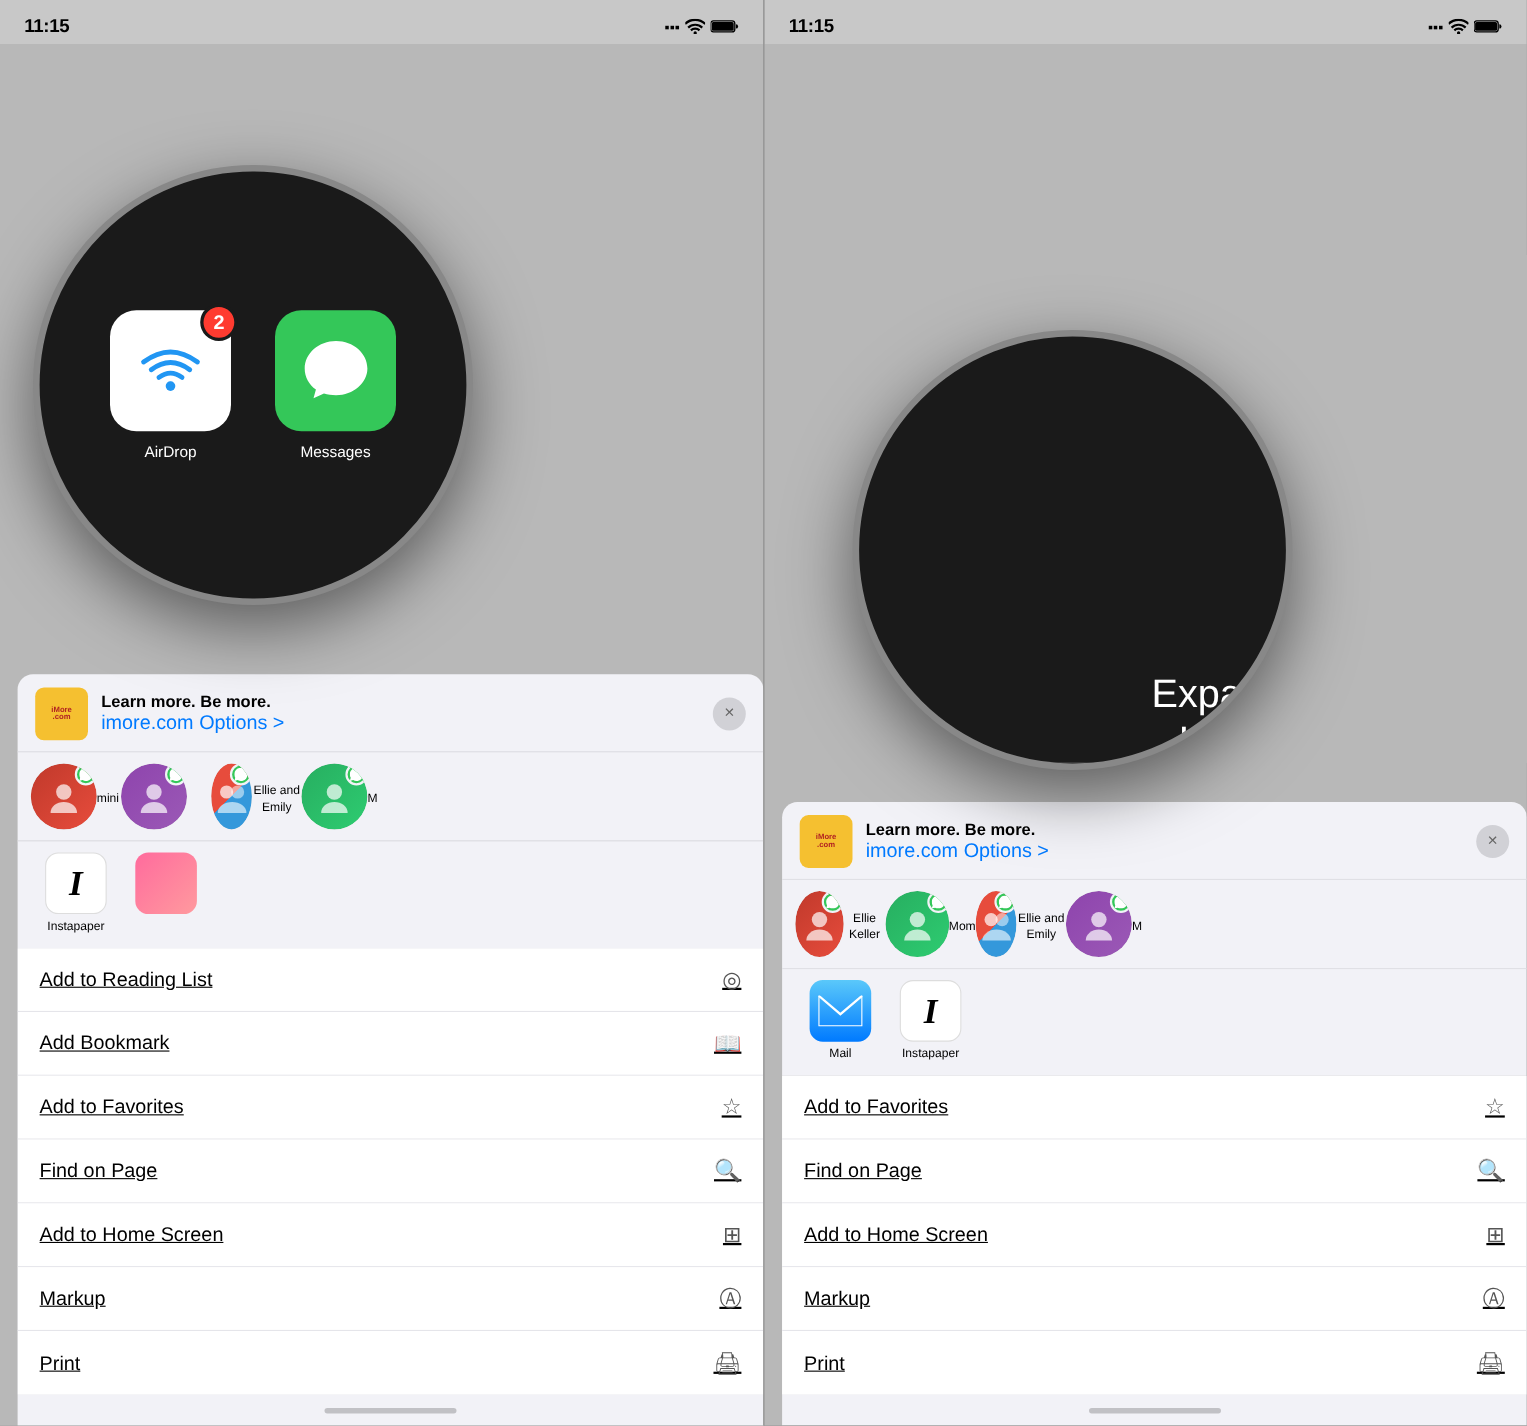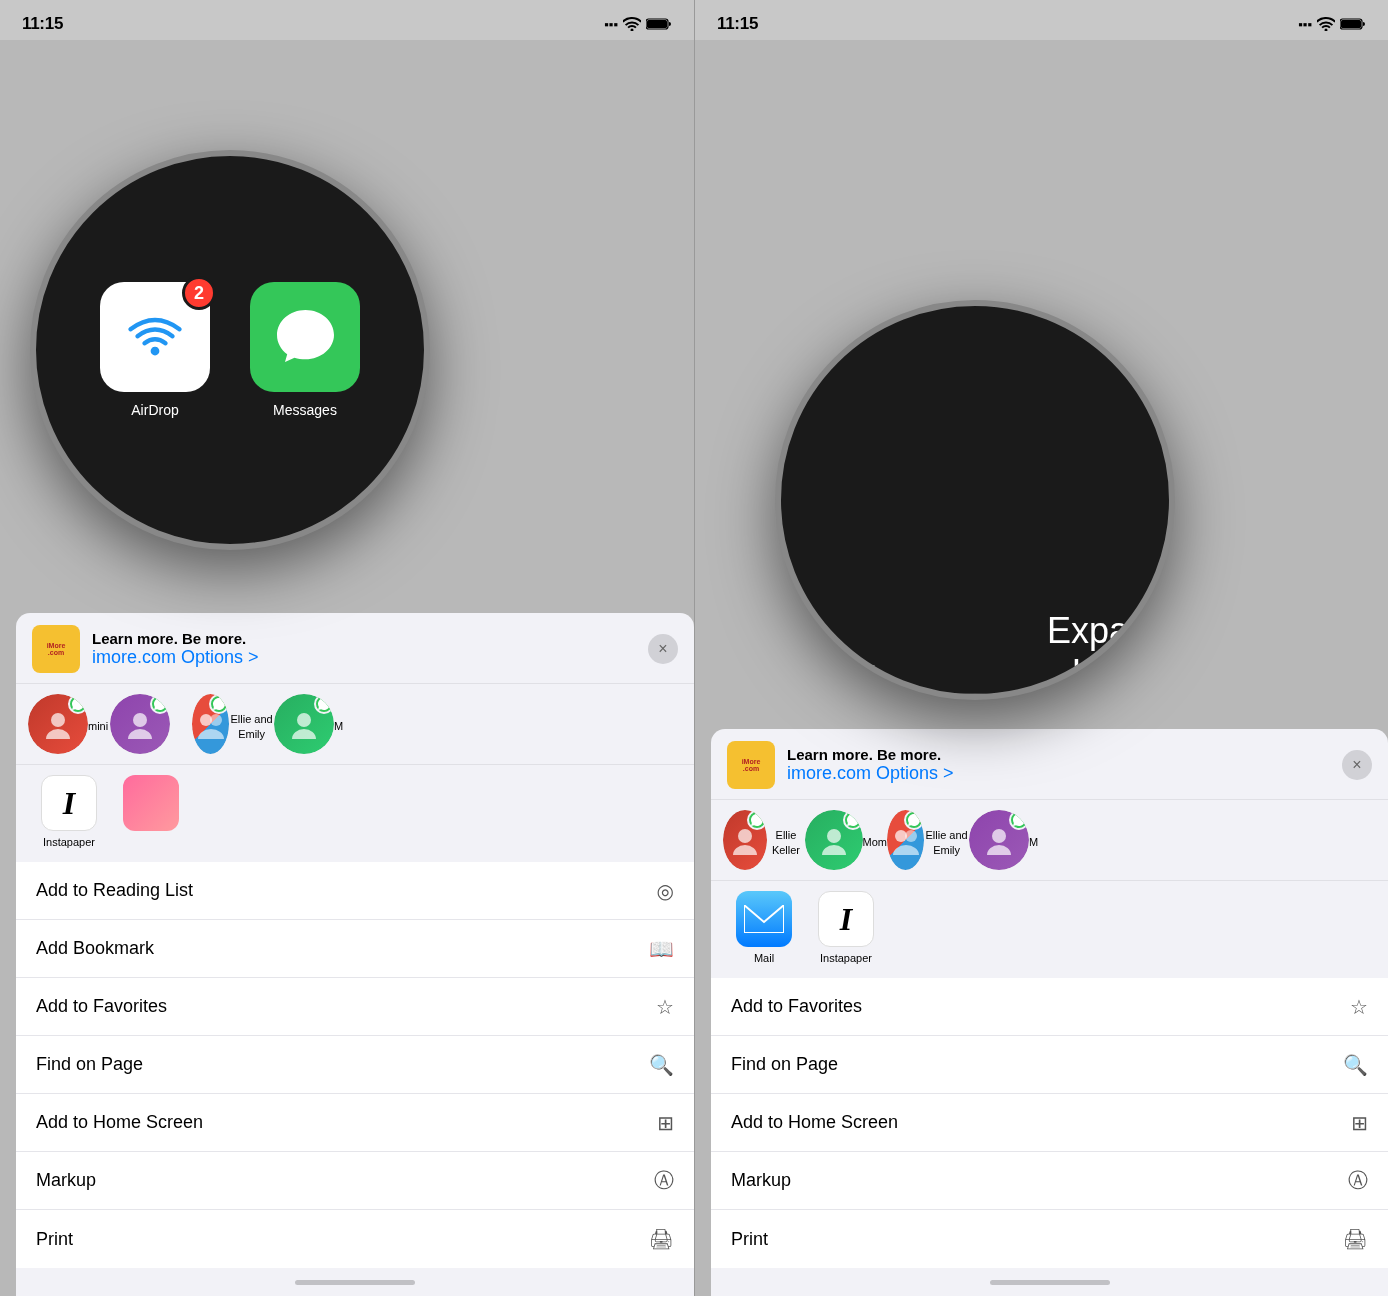--- a/index.html
+++ b/index.html
@@ -187,20 +187,21 @@
       color: #000;
       text-align: left;
       margin-top: 5px;
     }
 
     
     .menu-list {
       background: #f2f2f7;
       flex: 1;
       overflow: hidden;
+      text-decoration: underline;
     }
     .menu-item {
       display: flex;
       align-items: center;
       justify-content: space-between;
       padding: 0 20px;
       height: 58px;
       background: #fff;
       border-bottom: 1px solid #e5e5ea;
     }

